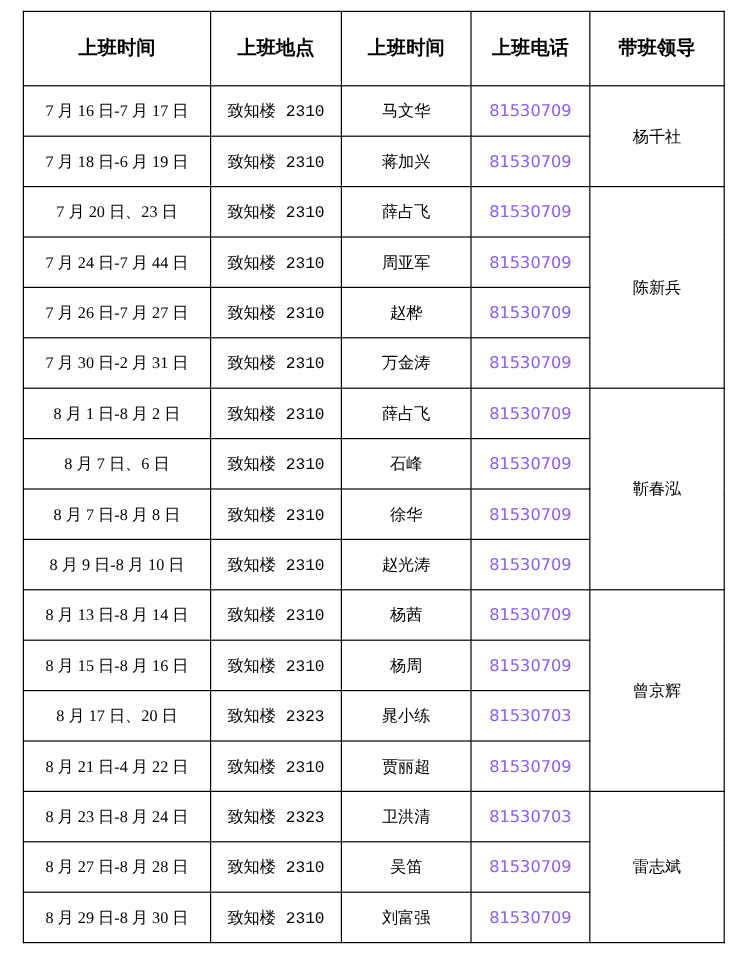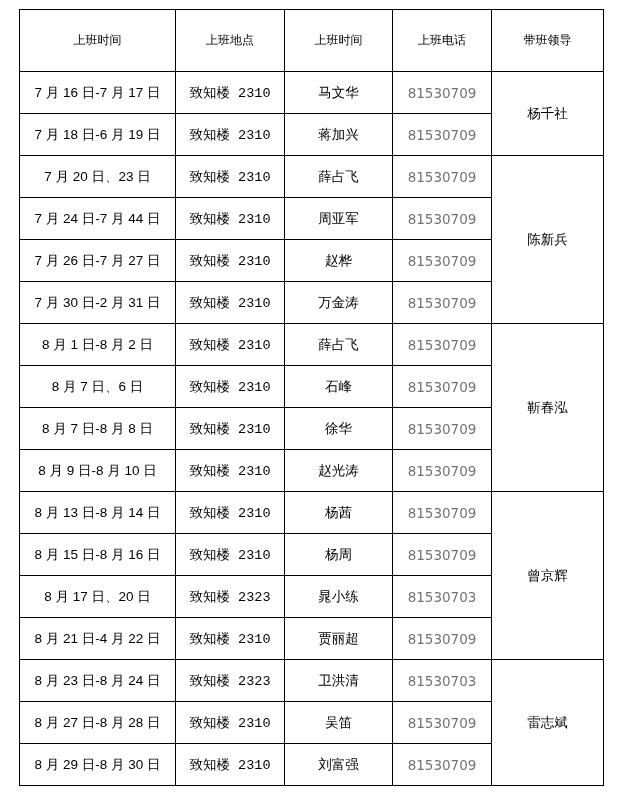--- a/index.html
+++ b/index.html
@@ -9,29 +9,29 @@
     position: absolute; left: 19px; top: 9px;
     border-collapse: collapse; table-layout: fixed;
     width: 584px;
   }
   table.schedule td, table.schedule th {
     border: 1.5px solid #000;
     text-align: center; vertical-align: middle;
     padding: 0; overflow: hidden; white-space: nowrap;
   }
   table.schedule th {
-    height: 61px; font-size: 12px; font-weight: normal;
+    height: 61px; font-size: 16px; font-weight: bold;
     font-family: "DejaVu Sans", "Liberation Sans", sans-serif;
   }
   table.schedule td {
     height: 41px; font-size: 13.5px; font-weight: normal;
   }
-  td.date { font-family: Liberation Sans, sans-serif; font-size: 14px; }
+  td.date { font-family: Liberation Serif, serif; font-size: 14px; }
   td.loc, td.person, td.leader { font-family: Liberation Mono, monospace; font-size: 13.5px; }
-  td.phone { font-family: "DejaVu Sans", "Liberation Sans", sans-serif; font-size: 13px; color: #737373; }
+  td.phone { font-family: "DejaVu Sans", "Liberation Sans", sans-serif; font-size: 13px; color: #8b5cf6; }
 </style>
 </head>
 <body>
 
 <table class="schedule">
   <colgroup>
     <col style="width:156px">
     <col style="width:109px">
     <col style="width:108px">
     <col style="width:99px">

